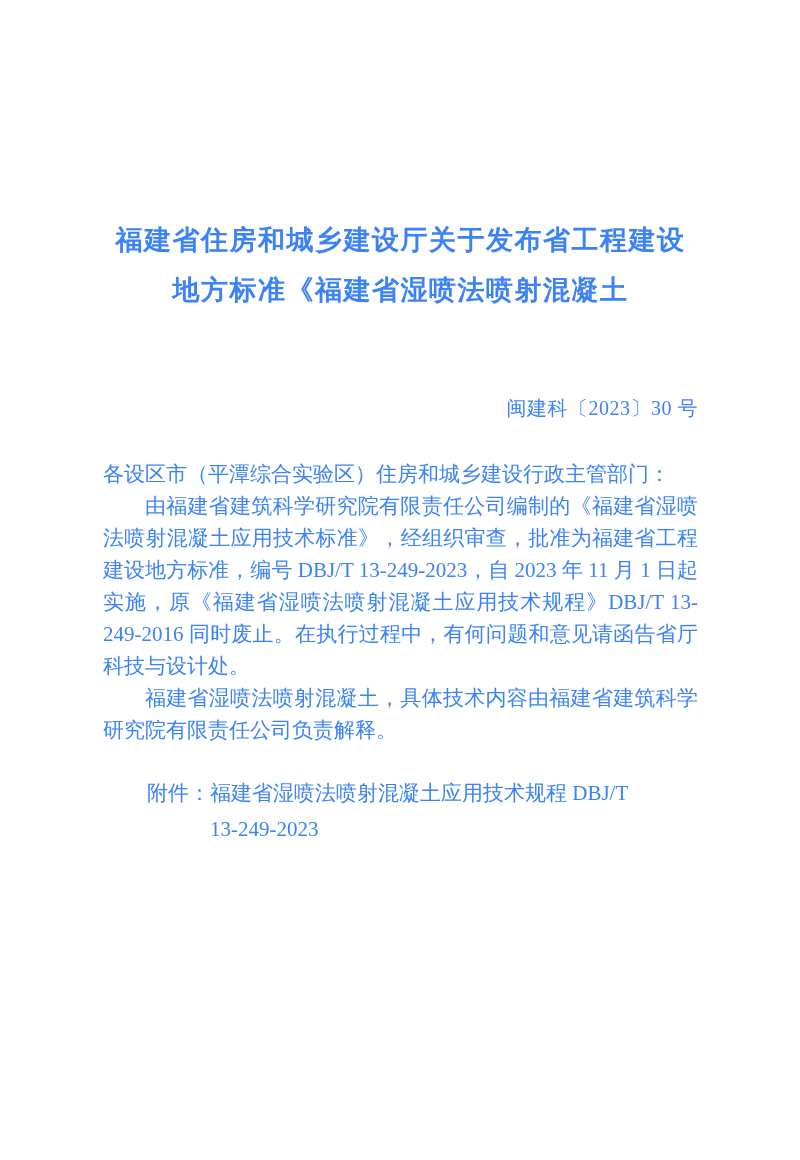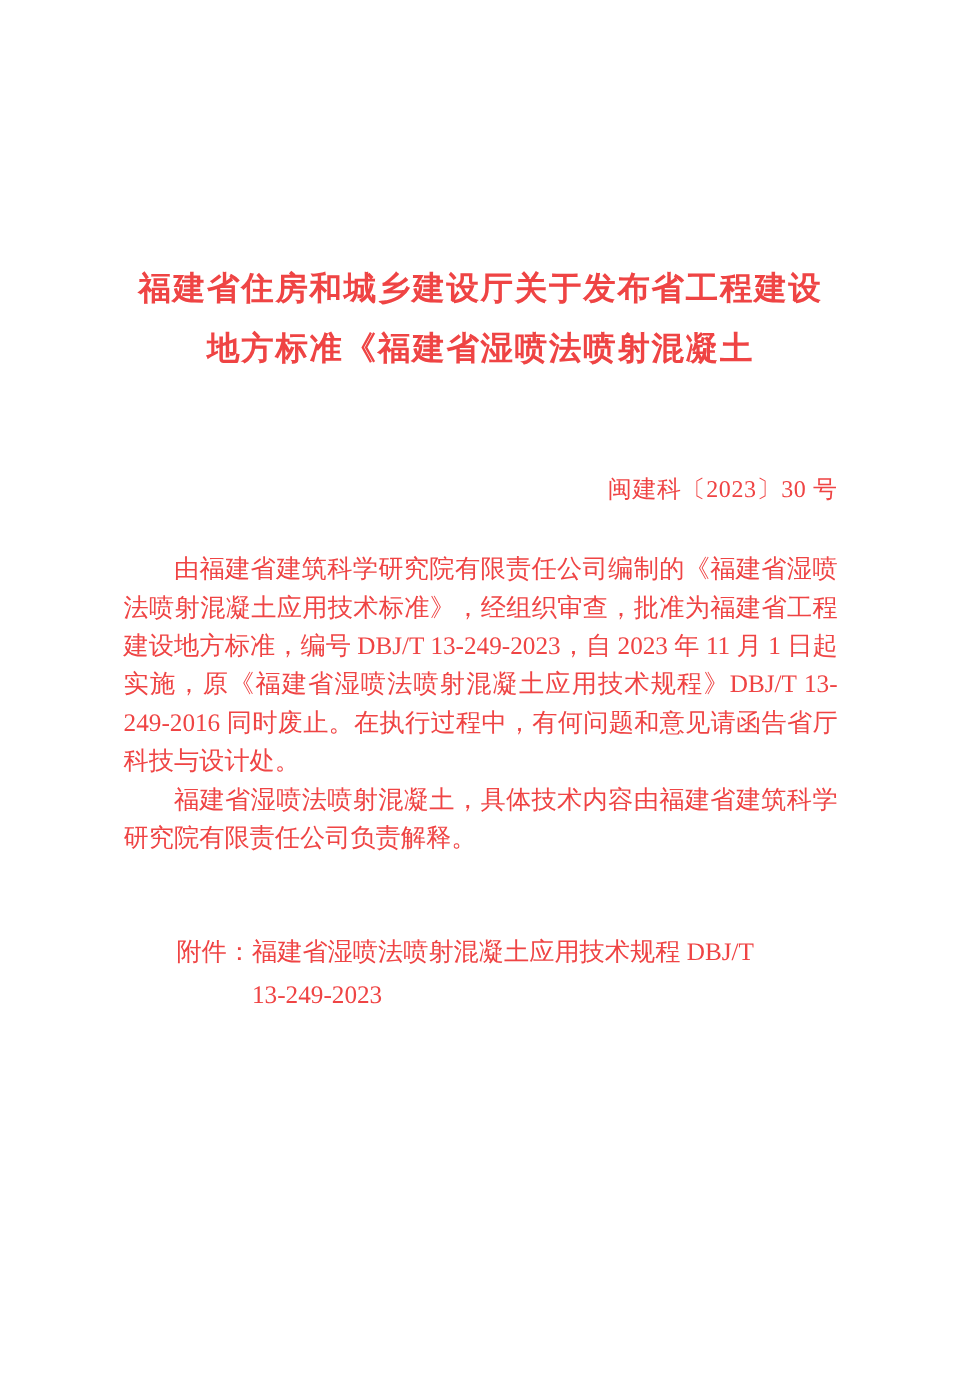--- a/index.html
+++ b/index.html
@@ -6,21 +6,21 @@
 
   html, body {
     background: #ffffff;
   }
 
   .page {
     position: relative;
     width: 800px;
     height: 900px;
     background: #ffffff;
-    color: #ef4444;
+    color: #3b82f6;
     font-family: "Liberation Serif", "DejaVu Serif", serif;
     overflow: hidden;
   }
 
   .content {
     position: absolute;
     left: 103px;
     width: 595px;
     top: 0;
   }
@@ -125,20 +125,21 @@
   <div class="content">
 
     <div class="doc-title">
       <div>福建省住房和城乡建设厅关于发布省工程建设</div>
       <div>地方标准《福建省湿喷法喷射混凝土</div>
     </div>
 
     <div class="doc-number">闽建科〔2023〕30 号</div>
 
     <div class="body-text">
+      <div class="salutation">各设区市（平潭综合实验区）住房和城乡建设行政主管部门：</div>
       <div class="para">由福建省建筑科学研究院有限责任公司编制的《福建省湿喷法喷射混凝土应用技术标准》，经组织审查，批准为福建省工程建设地方标准，编号 DBJ/T 13-249-2023，自 2023 年 11 月 1 日起实施，原《福建省湿喷法喷射混凝土应用技术规程》DBJ/T 13-249-2016 同时废止。在执行过程中，有何问题和意见请函告省厅科技与设计处。</div>
       <div class="para">福建省湿喷法喷射混凝土，具体技术内容由福建省建筑科学研究院有限责任公司负责解释。</div>
     </div>
 
     <div class="attachment">
       <span class="att-label">附件：</span>
       <span class="att-lines">
         <span>福建省湿喷法喷射混凝土应用技术规程 DBJ/T</span><br>
         <span>13-249-2023</span>
       </span>

